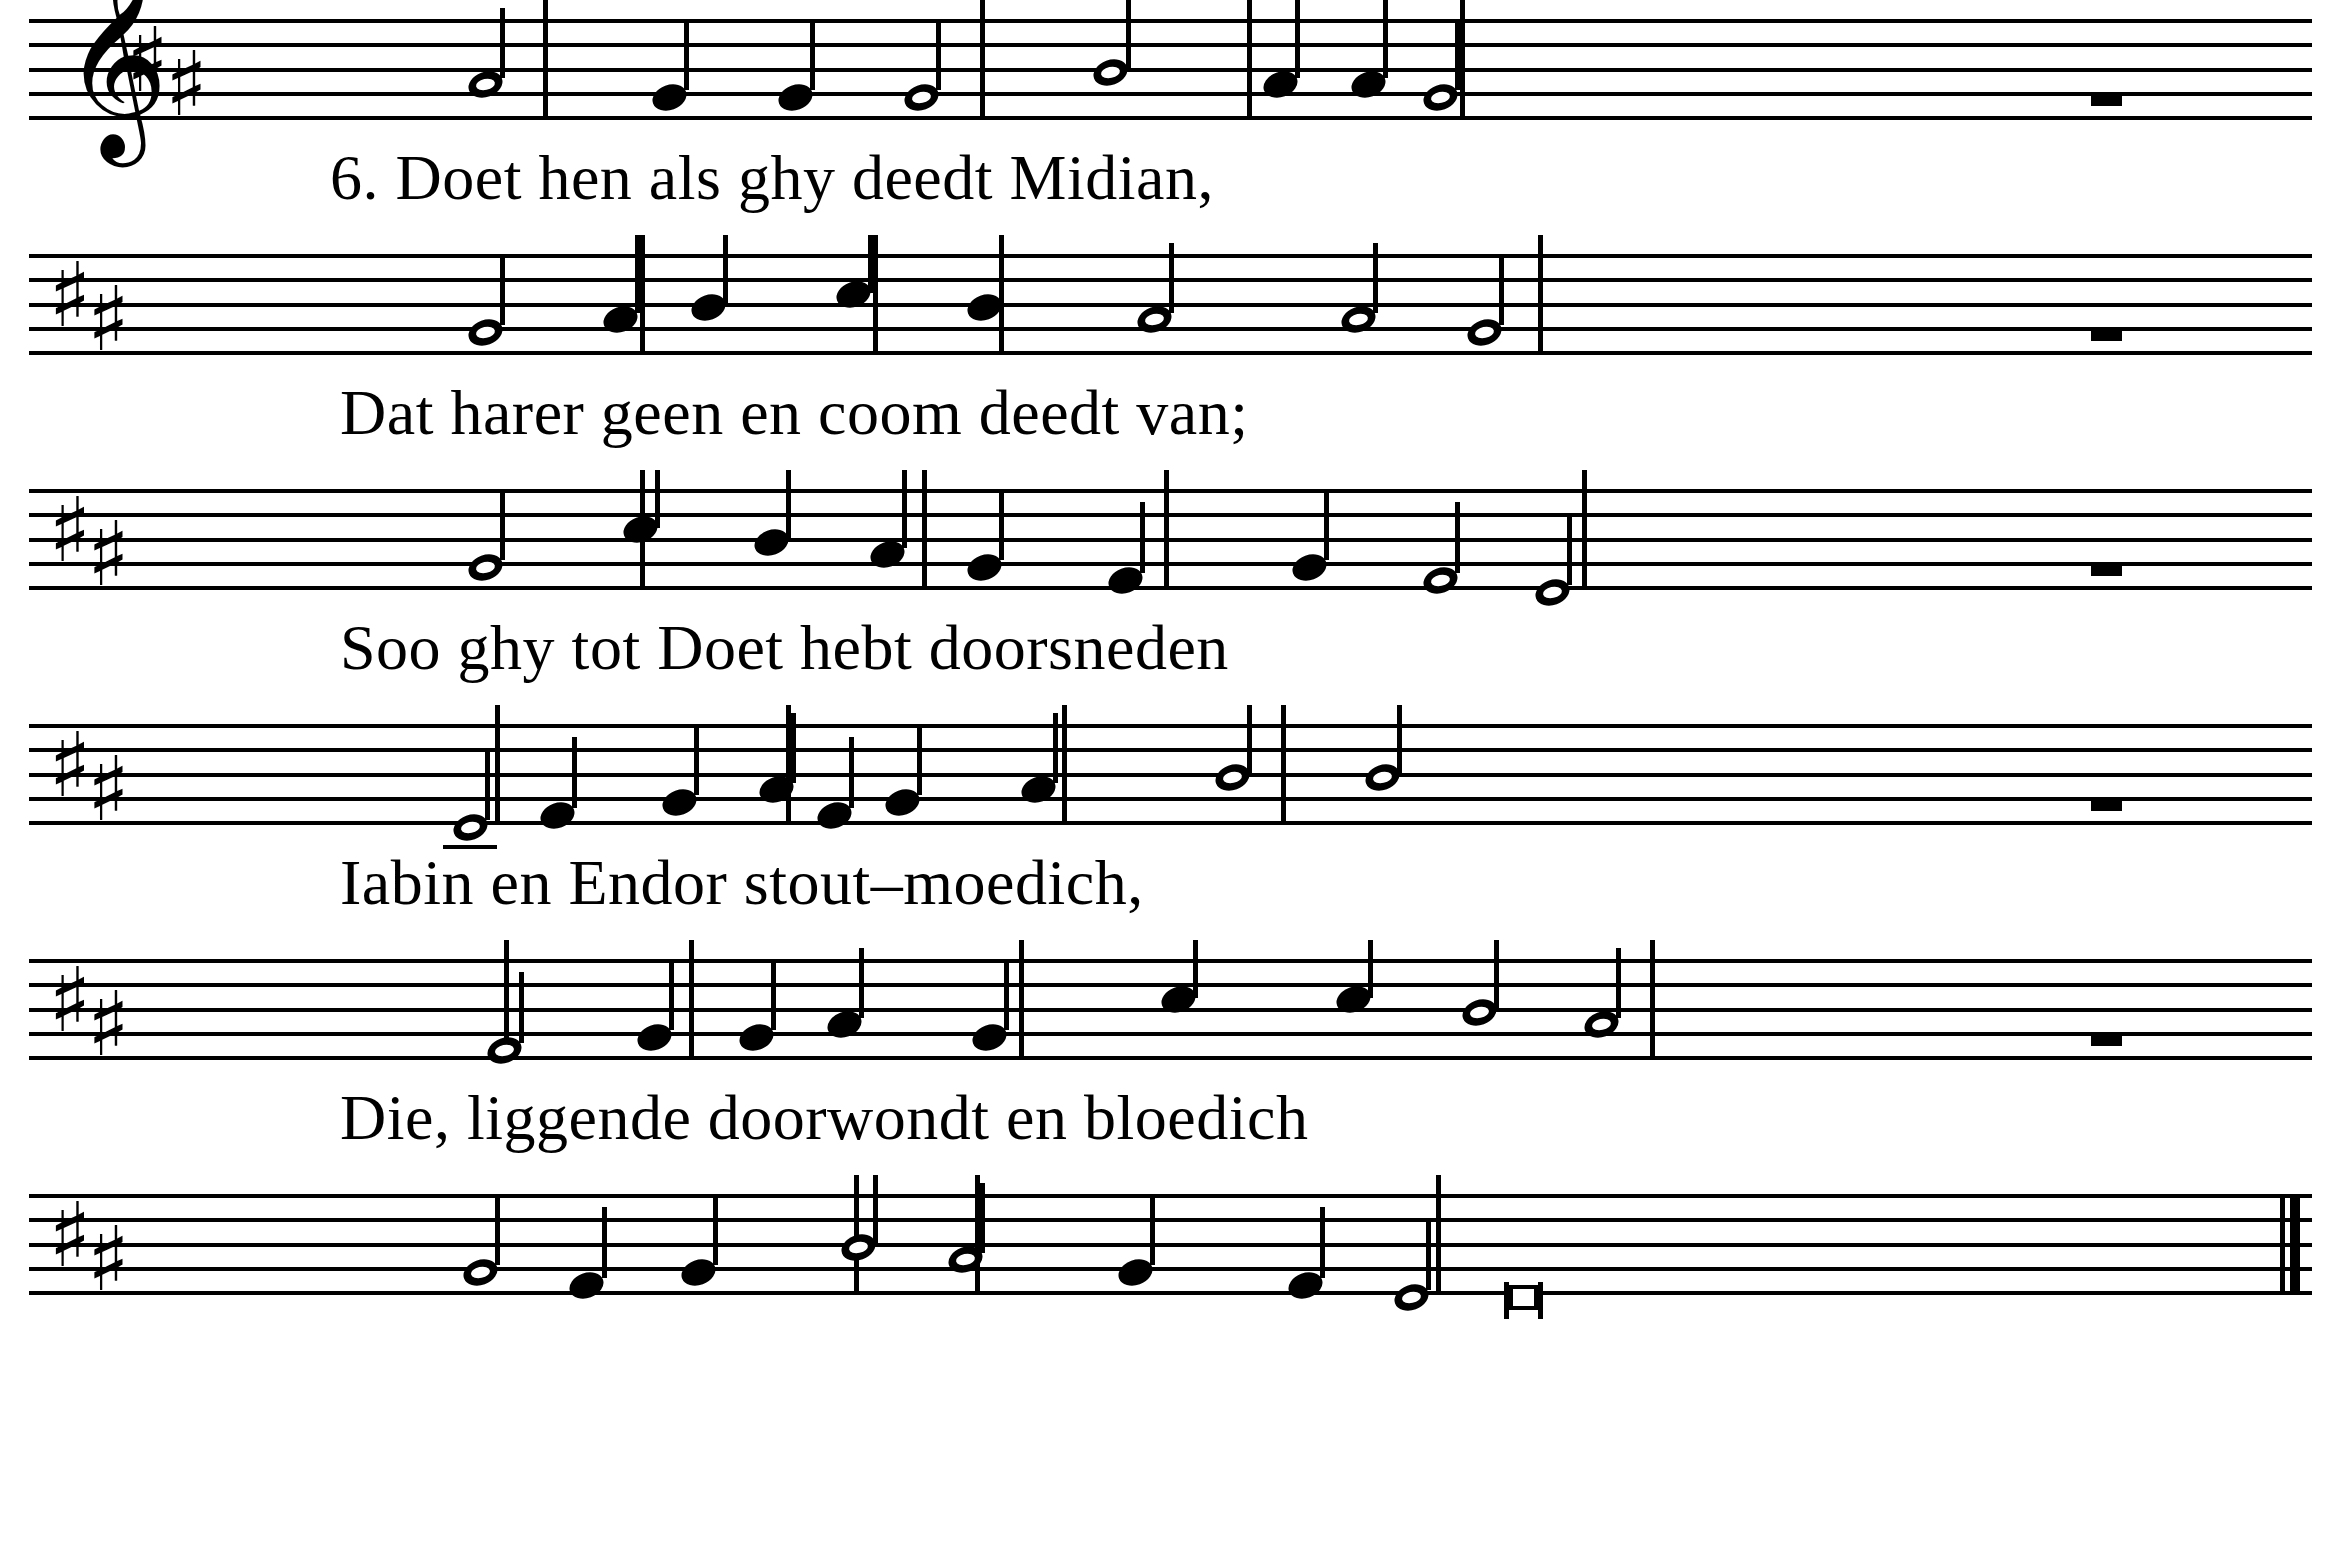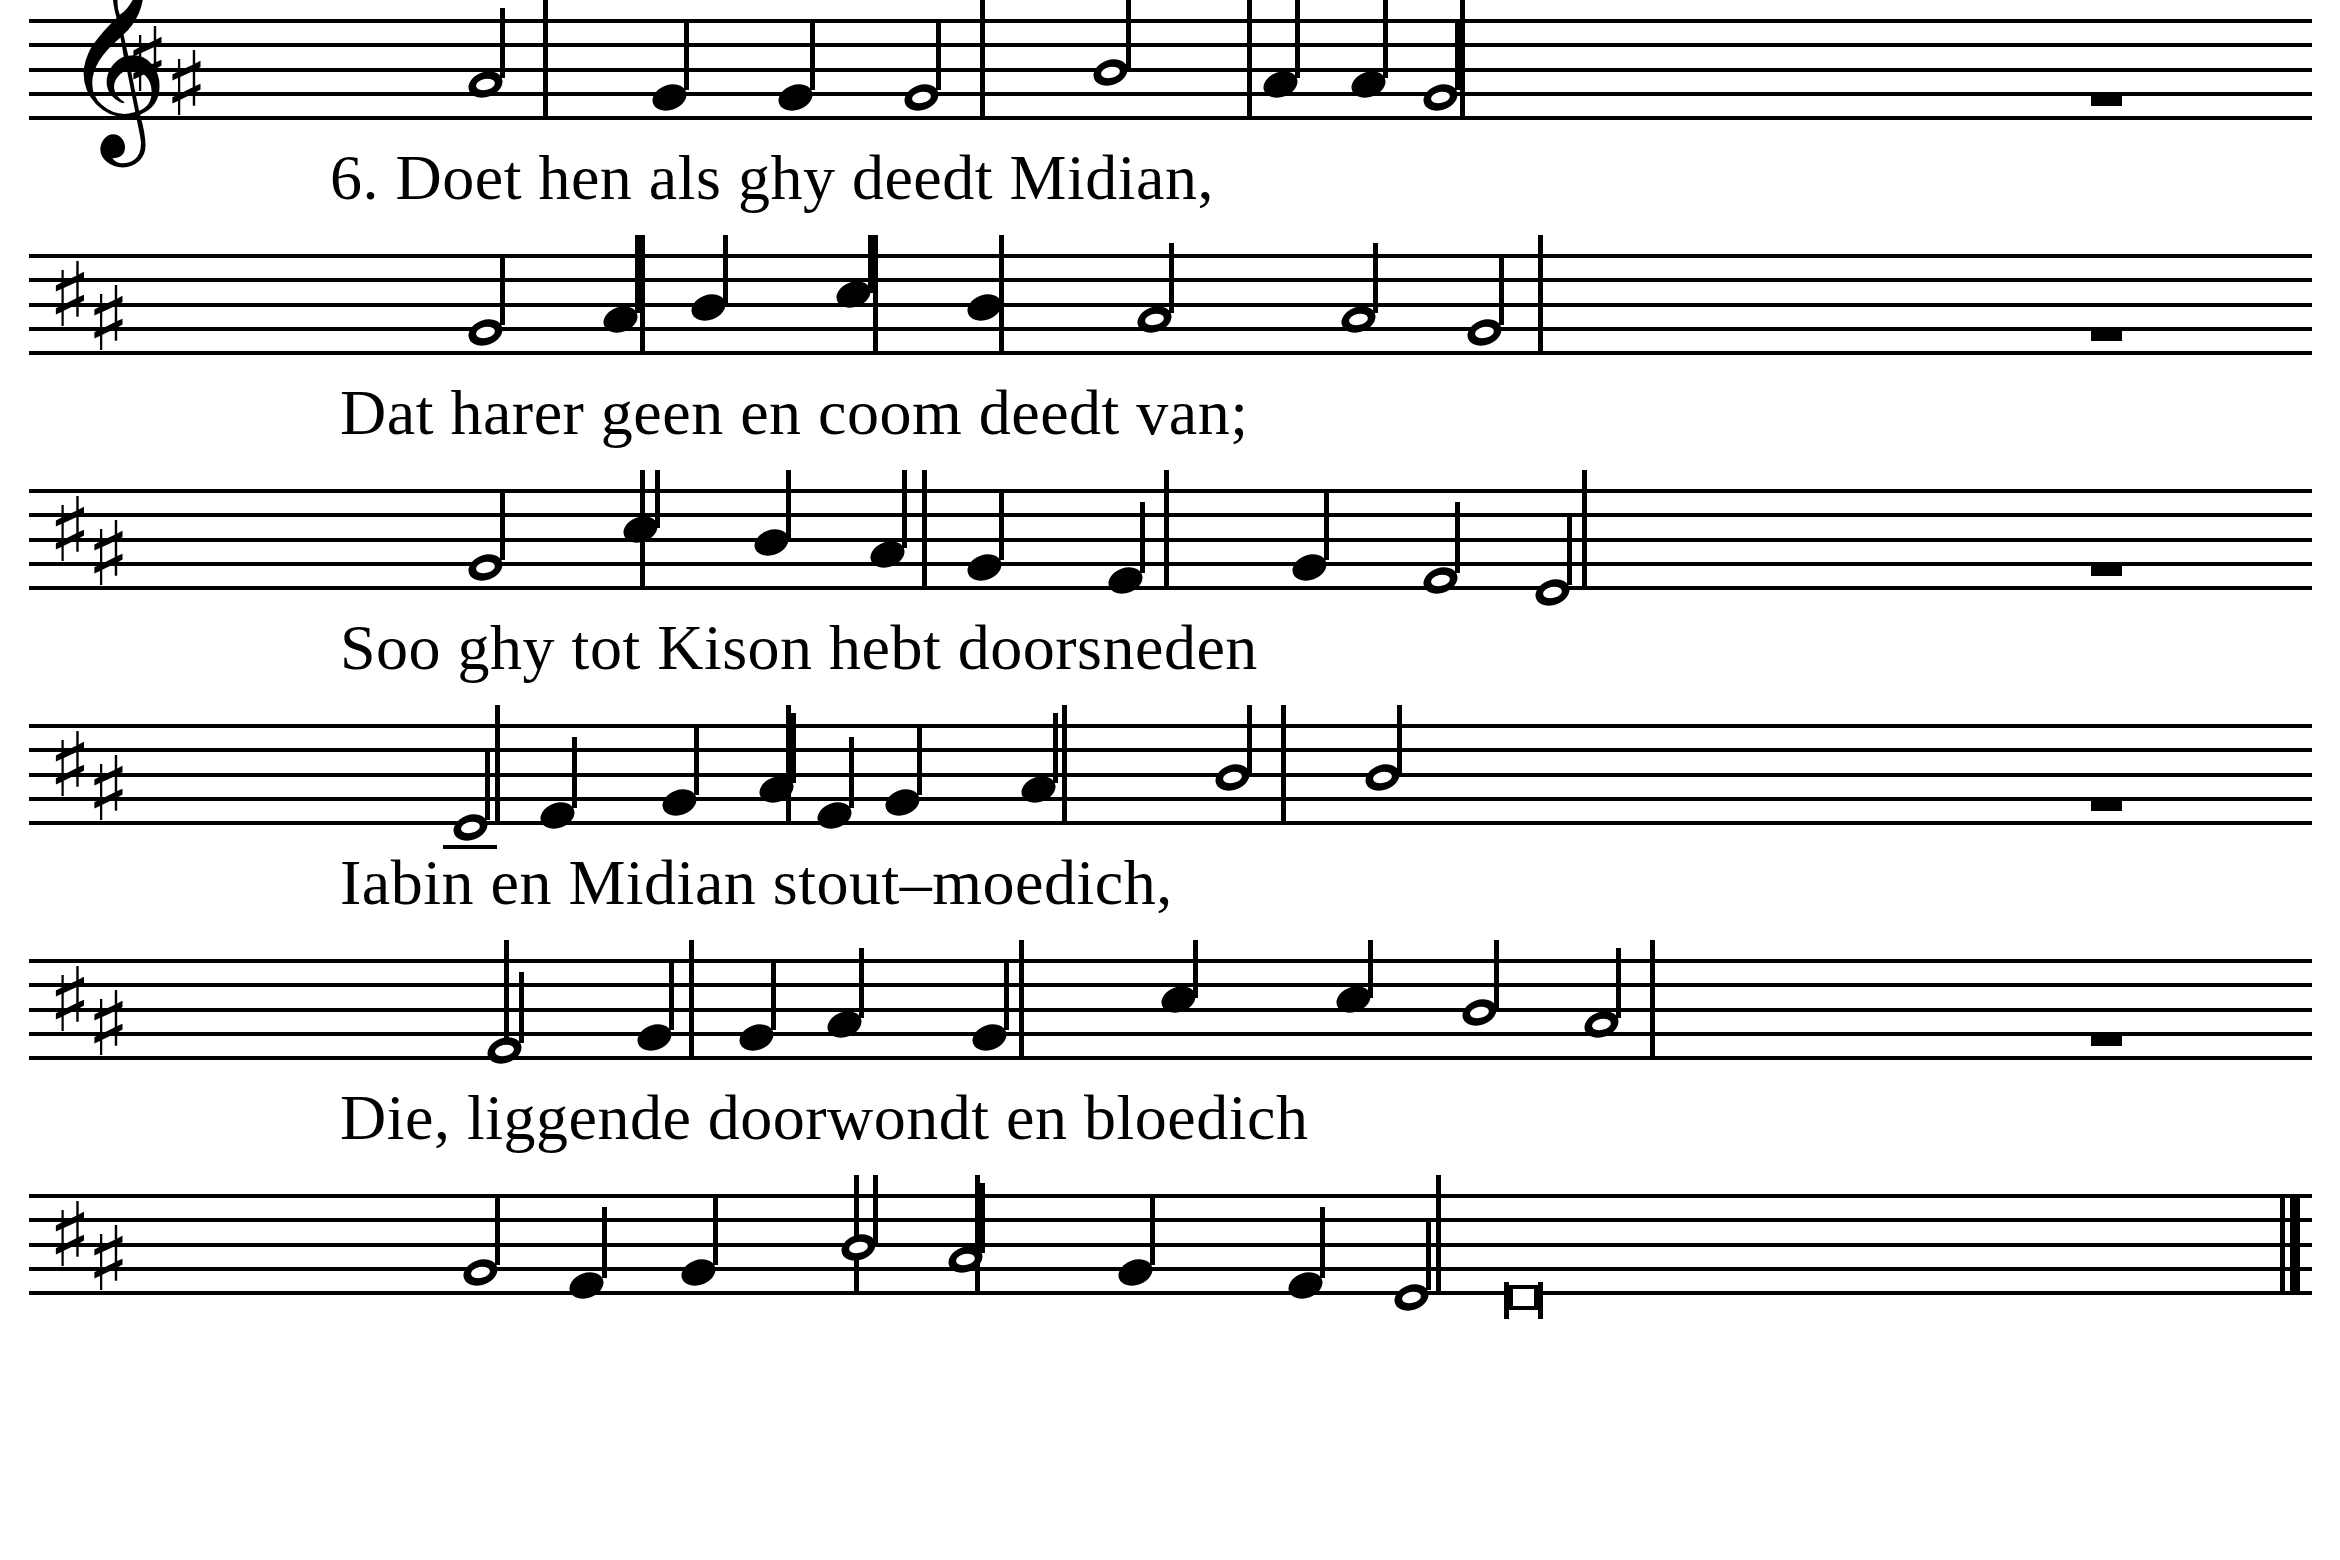--- a/index.html
+++ b/index.html
@@ -303,21 +303,21 @@
 
         <div class="note half" style="left:1394px; top:79px;"></div>
         <div class="stem" style="left:1426px; top:12.6px; height:71px;"></div>
 
         <div class="note half" style="left:1506px; top:91px;"></div>
         <div class="stem" style="left:1538px; top:25px; height:71px;"></div>
 
         <div class="rest" style="left:2062px; top:73px;"></div>
       </div>
     </div>
-    <div class="lyric">Soo ghy tot Kison hebt doorsneden</div>
+    <div class="lyric">Soo ghy tot Doet hebt doorsneden</div>
   </div>
 
   <div class="system">
     <div class="staff-wrap">
       <div class="staff">
         <div class="staff-line sl0"></div>
         <div class="staff-line sl1"></div>
         <div class="staff-line sl2"></div>
         <div class="staff-line sl3"></div>
         <div class="staff-line sl4"></div>
@@ -354,21 +354,21 @@
 
         <div class="note half" style="left:1186px; top:41px;"></div>
         <div class="stem" style="left:1218px; top:-19.4px; height:70px;"></div>
 
         <div class="note half" style="left:1336px; top:41px;"></div>
         <div class="stem" style="left:1368px; top:-19.4px; height:70px;"></div>
 
         <div class="rest" style="left:2062px; top:73px;"></div>
       </div>
     </div>
-    <div class="lyric">Iabin en Midian stout–moedich,</div>
+    <div class="lyric">Iabin en Endor stout–moedich,</div>
   </div>
 
   <div class="system">
     <div class="staff-wrap">
       <div class="staff">
         <div class="staff-line sl0"></div>
         <div class="staff-line sl1"></div>
         <div class="staff-line sl2"></div>
         <div class="staff-line sl3"></div>
         <div class="staff-line sl4"></div>

